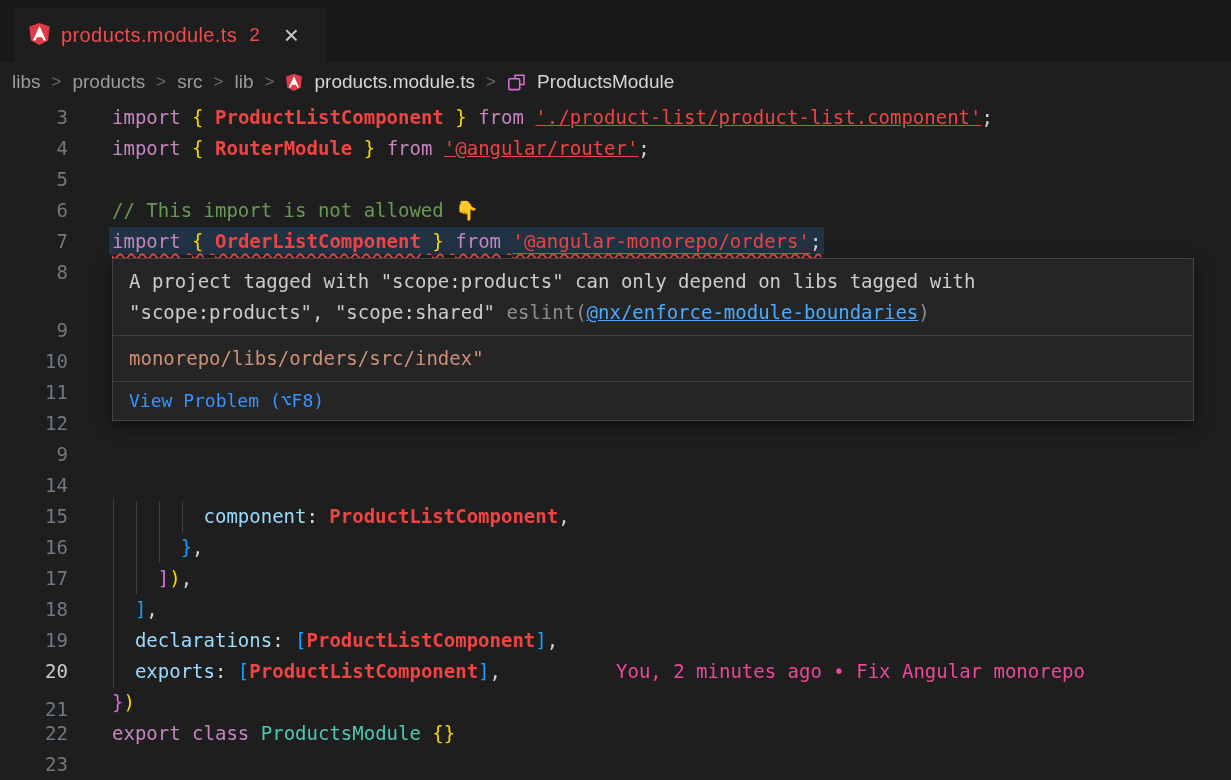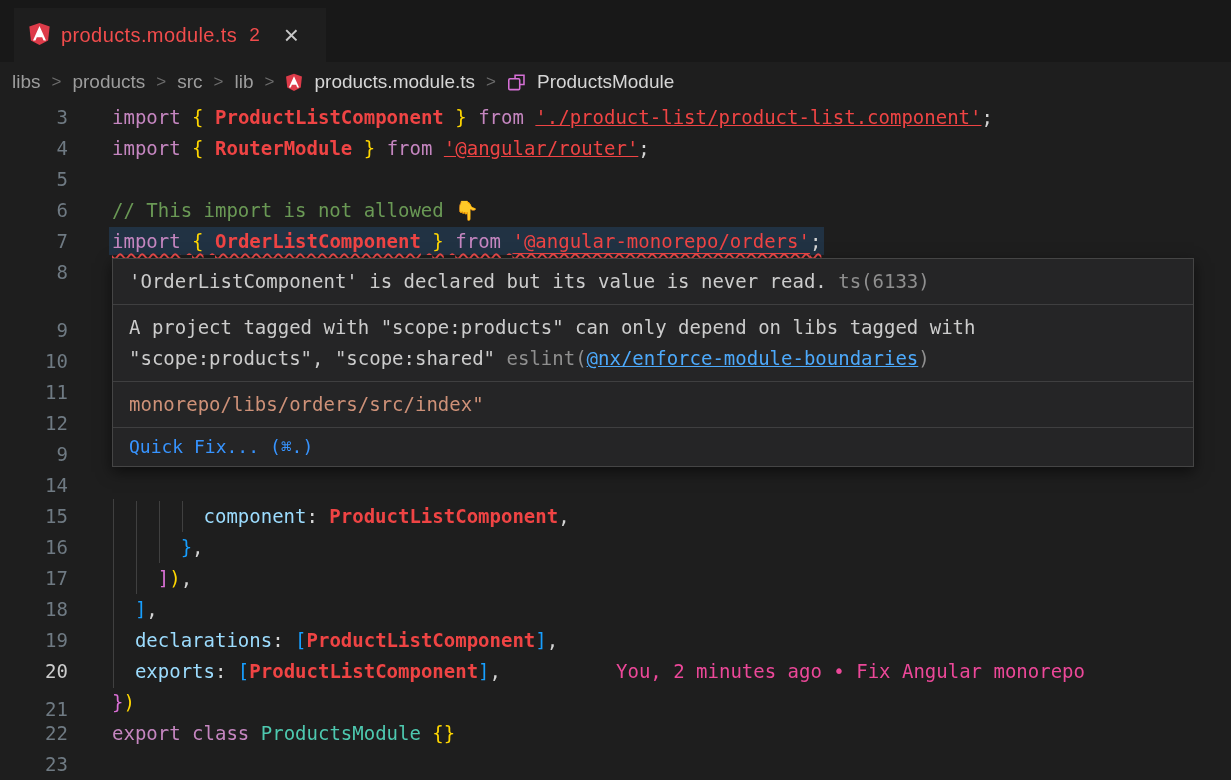--- a/index.html
+++ b/index.html
@@ -159,29 +159,26 @@
       </div>
 
     <div class="guide" style="left:113px; top:499px; height:189px;"></div>
     <div class="guide" style="left:136px; top:501px; height:93px;"></div>
     <div class="guide" style="left:159px; top:501px; height:62px;"></div>
     <div class="guide" style="left:182px; top:501px; height:31px;"></div>
 
     <div id="hover">
       <div id="hover-sections">
           <div class="hv-section">
-            <div class="hv-line"><span class="hv-plain">'OrderListComponent' is declared but its value is never read.</span><span class="hv-dim"> ts(6133)</span></div>
-          </div>
-          <div class="hv-section">
             <div class="hv-line"><span class="hv-plain">A project tagged with "scope:products" can only depend on libs tagged with</span></div>
             <div class="hv-line"><span class="hv-plain">"scope:products", "scope:shared" </span><span class="hv-dim">eslint(</span><a class="hv-link">@nx/enforce-module-boundaries</a><span class="hv-dim">)</span></div>
           </div>
           <div class="hv-section">
             <div class="hv-line"><span class="hv-mstr">monorepo/libs/orders/src/index"</span></div>
           </div>
         </div>
       <div id="hover-actions" class="hv-actions">
-          <a class="hv-action">Quick Fix... (⌘.)</a>
+          <a class="hv-action">View Problem (⌥F8)</a>
         </div>
     </div>
   </div>
 
 </div>
 
 </body></html>

